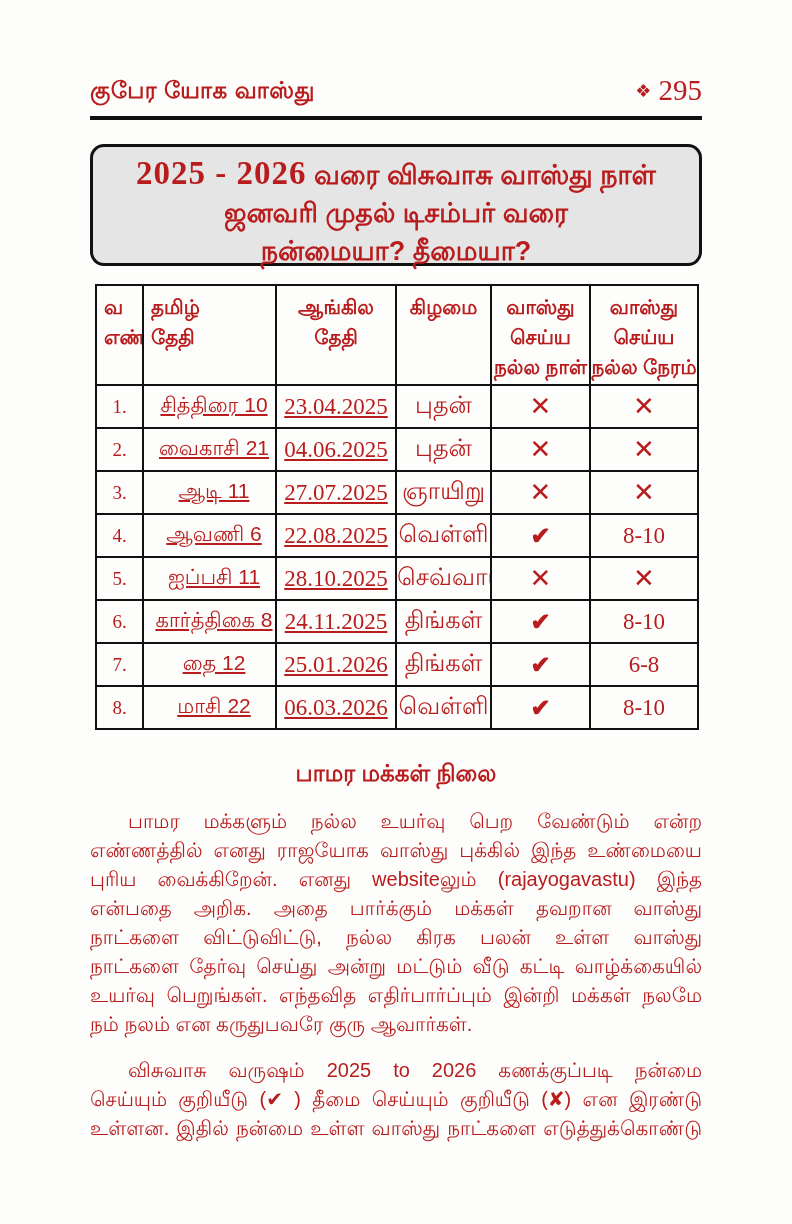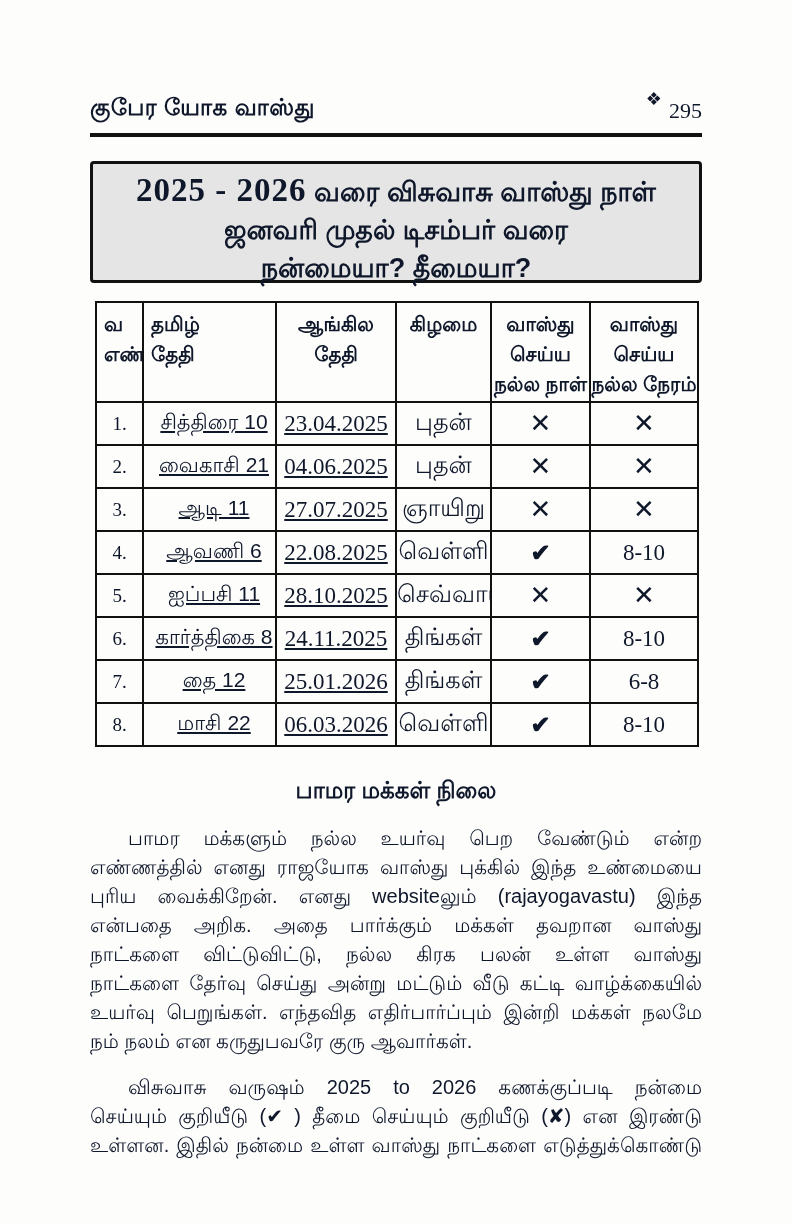--- a/index.html
+++ b/index.html
@@ -1,32 +1,32 @@
 <!DOCTYPE html>
 <html><head>
 <meta charset="utf-8">
 <style>
   html,body { margin:0; padding:0; background:#ffffff; }
   .page {
     position:relative; width:792px; height:1224px; box-sizing:border-box;
-    padding:74px 90px 0 90px; background:#fdfdfc; color:#0f172a;
+    padding:74px 90px 0 90px; background:#fdfdfc; color:#b91c1c;
     font-family:"Liberation Sans", sans-serif; overflow:hidden;
   }
   
   .page-header { display:flex; justify-content:space-between; align-items:flex-end; }
   .running-title { font-size:23px; font-weight:600; letter-spacing:.5px; }
   .page-num-group { display:flex; align-items:center; gap:7px; }
   .ornament { font-size:18px; line-height:1; }
-  .page-num { font-family:"Liberation Serif", serif; font-size:22px;margin-top:24px; }
+  .page-num { font-family:"Liberation Serif", serif; font-size:29px; }
   .header-rule { margin-top:9px; height:4px; background:#111; }
 
   
   .title-box {
     margin-top:24px; height:122px; box-sizing:border-box;
-    border:3px solid #111; border-radius:4px; background:#e5e5e5;
+    border:3px solid #111; border-radius:14px; background:#e5e5e5;
     text-align:center; font-weight:bold; padding-top:7px;
   }
   .tb-line { font-size:27px; line-height:38px; }
   .tb-years { font-family:"Liberation Serif", serif; font-weight:800; font-size:33px; letter-spacing:1px; }
 
   
   .vastu-table { margin:18px 0 0 5px; border-collapse:collapse; table-layout:fixed; width:602px; }
   .vastu-table th, .vastu-table td { border:2px solid #111; padding:0; overflow:hidden; }
   .vastu-table thead th {
     height:100px; box-sizing:border-box; vertical-align:top; padding-top:6px;

